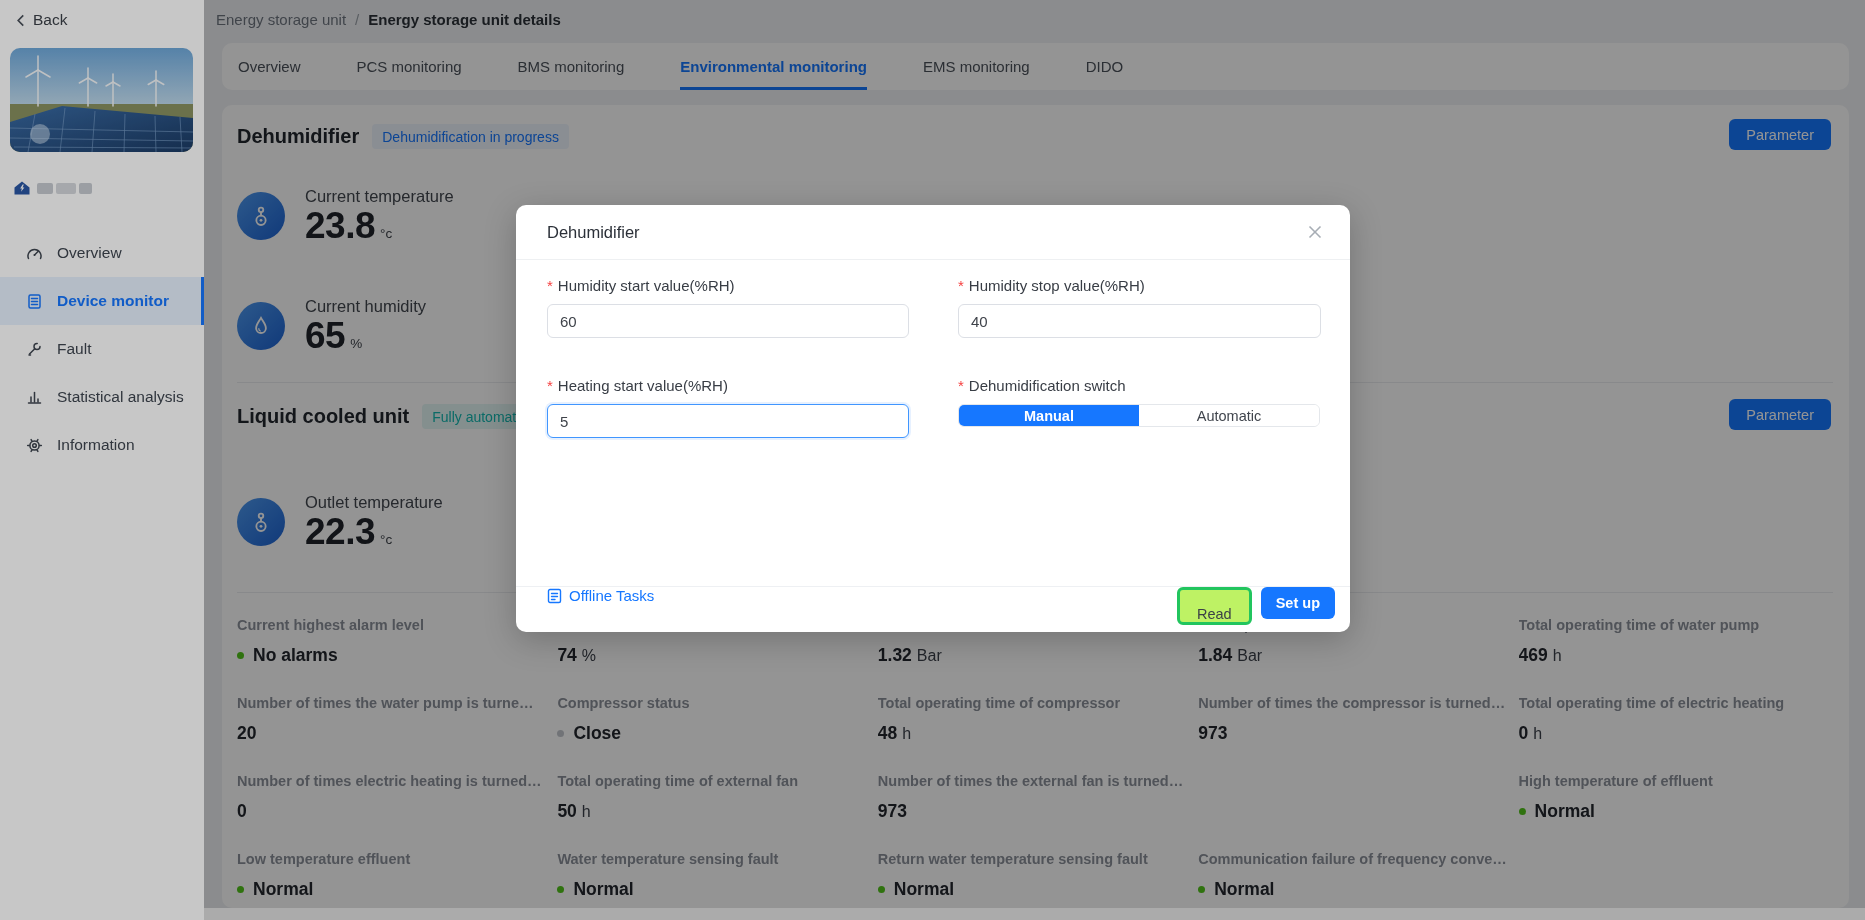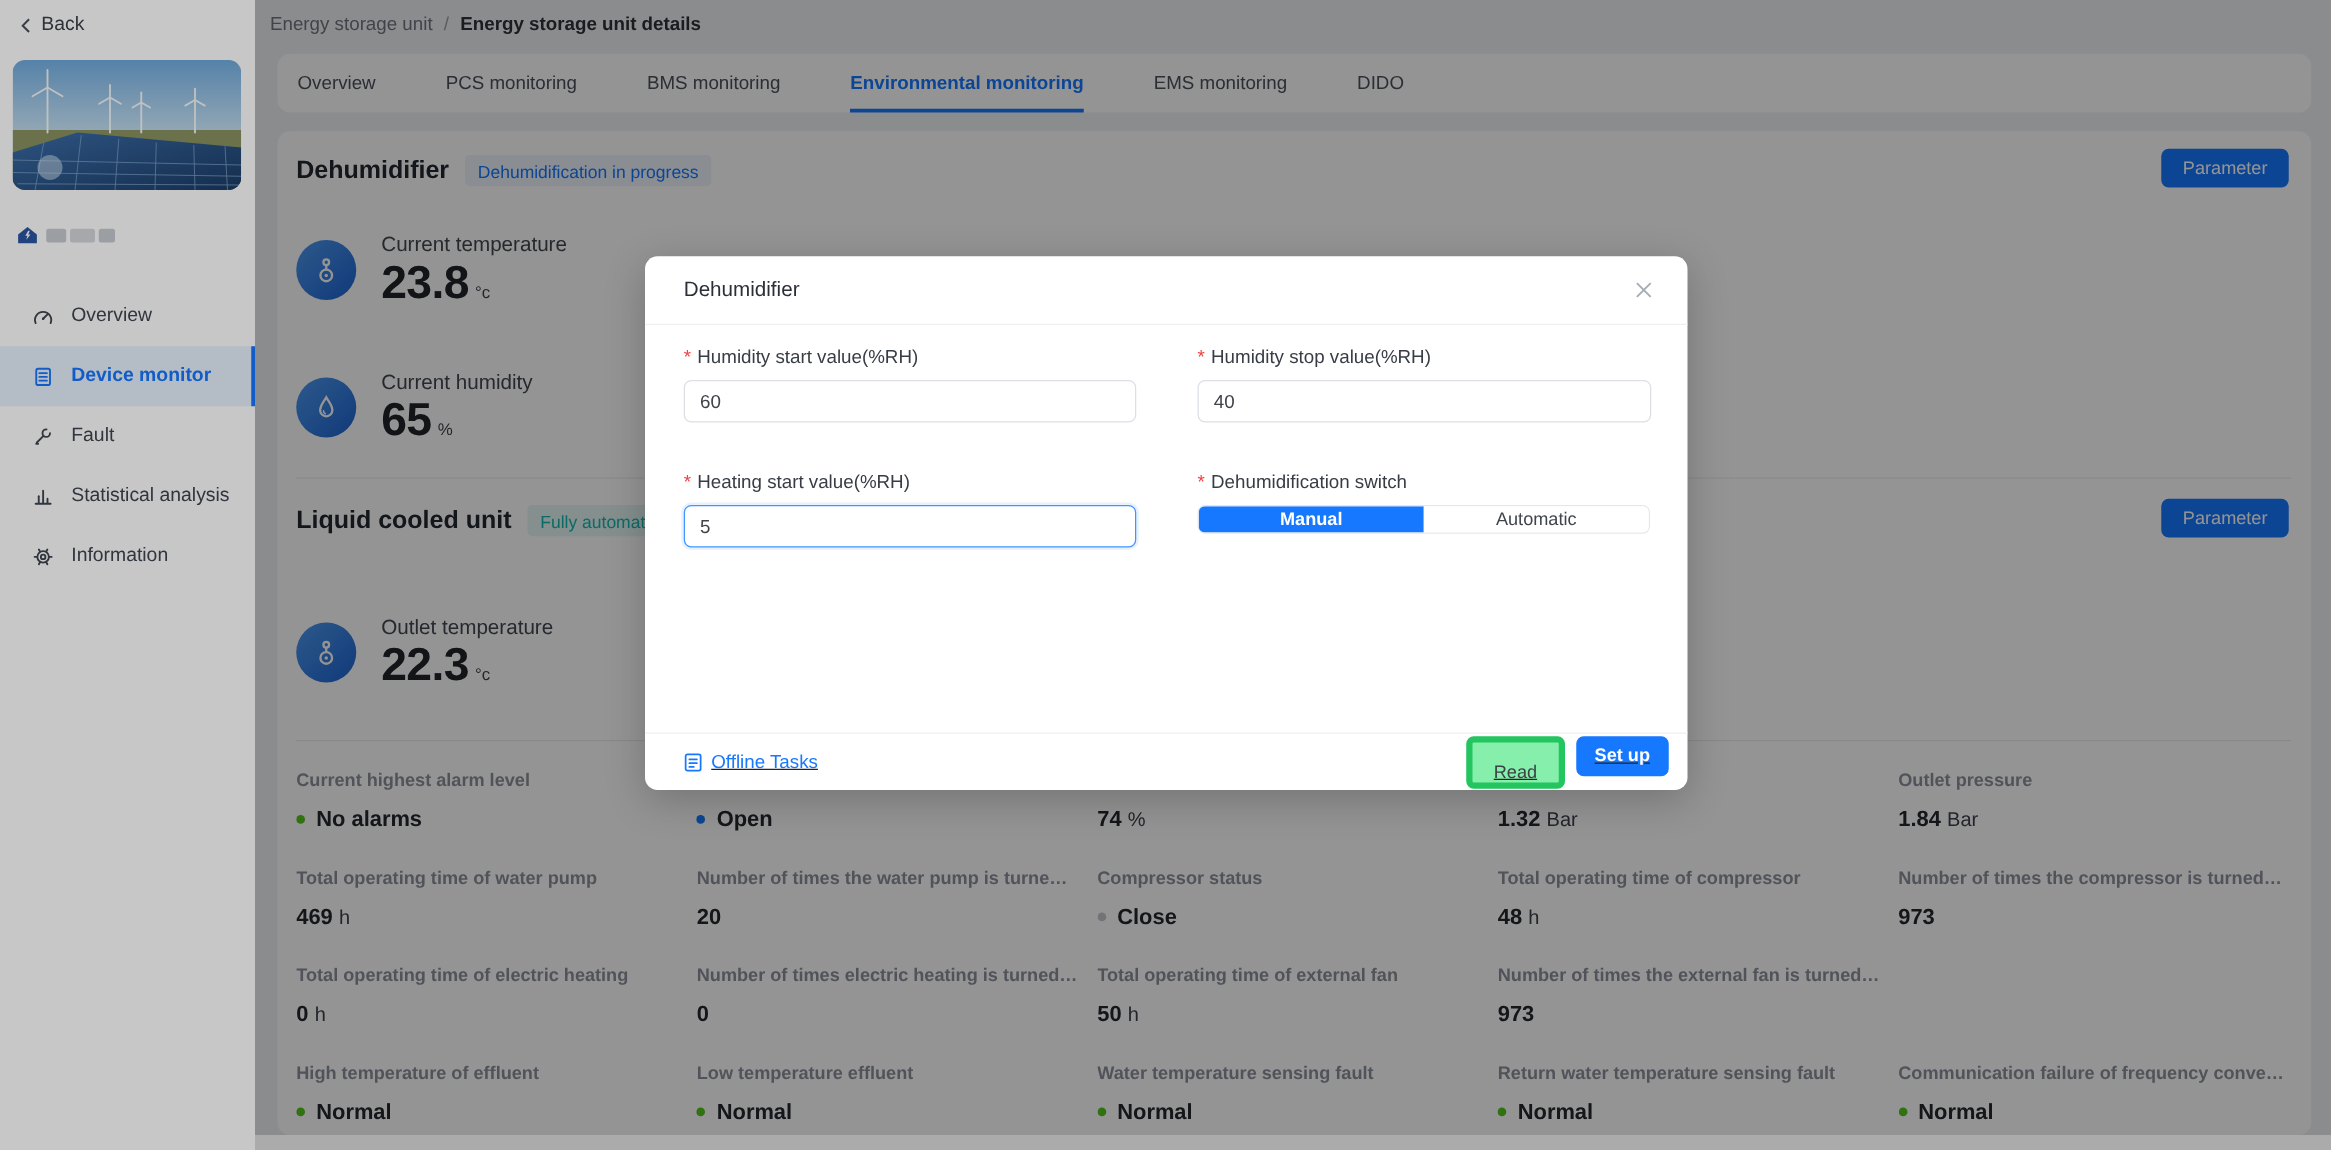--- a/index.html
+++ b/index.html
@@ -80,25 +80,25 @@
   .modal-close{width:28px; height:28px; display:flex; align-items:center; justify-content:center; background:none; border:none; cursor:pointer;}
   .modal-close svg{width:14px; height:14px; stroke:#a7adb5; stroke-width:1.6;}
   .modal-body{padding:15px 29px 0 31px; display:grid; grid-template-columns:362px 363px; column-gap:49px; row-gap:37px; align-content:start;}
   .m-field .f-label{font-size:15px; color:#383d45; height:20px; display:flex; align-items:center;}
   .m-field .req{color:var(--danger); margin-right:5px; font-size:15px;}
   .m-input{margin-top:9px; width:100%; height:34px; border:1px solid #dcdfe5; border-radius:6px; padding:0 12px; font-size:15px; color:#3f434a; font-family:inherit; outline:none; background:#fff;}
   .m-input.focused{border-color:#4096ff; box-shadow:0 0 0 2px rgba(22,119,255,0.10);}
   .segmented{margin-top:9px; width:362px; height:23px; display:flex; border:1px solid #e4e7eb; border-radius:6px; overflow:hidden;}
   .seg-opt{flex:1; display:flex; align-items:center; justify-content:center; font-size:14.5px; color:#40454d; background:#fff; cursor:pointer;}
   .seg-opt.selected{background:var(--primary); color:#fff; font-weight:700;}
-  .modal-foot{position:absolute; left:0; right:0; bottom:0; height:46px; border-top:1px solid #eef0f3; display:flex; align-items:center; justify-content:space-between; padding:0 15px 0 31px;text-decoration:underline;}
+  .modal-foot{position:absolute; left:0; right:0; bottom:0; height:46px; border-top:1px solid #eef0f3; display:flex; align-items:flex-start; justify-content:space-between; padding:0 15px 0 31px;}
   .offline-link{display:flex; align-items:center; gap:7px; color:var(--primary); font-size:15px; cursor:pointer;}
   .offline-link svg{width:15px; height:16px; stroke:var(--primary); fill:none; stroke-width:1.4; stroke-linecap:round;}
   .foot-btns{display:flex; gap:9px;}
-  .btn-default{height:32px; padding:16px 17px; background:#86efac; border:5px solid #22c55e; border-radius:6px; font-size:14.5px; color:#3c4147; font-family:inherit; cursor:pointer;}
+  .btn-default{height:32px; padding:16px 17px; background:#bef264; border:3px solid #22c55e; border-radius:6px; font-size:14.5px; color:#3c4147; font-family:inherit; cursor:pointer;}
   .btn-primary{height:32px; padding:0 15px; background:var(--primary); border:none; border-radius:6px; font-size:14.5px; color:#fff; font-weight:600; font-family:inherit; cursor:pointer;}
 </style>
 </head>
 <body>
 
 <div class="sidebar">
   <div class="back-row">
     <svg viewBox="0 0 12 16">
         <polyline points="9,2.5 3.5,8 9,13.5"></polyline>
       </svg>
@@ -317,27 +317,20 @@
       <div class="cell">
         <div class="c-label">Current highest alarm level</div>
     <div class="c-valrow">
           <span class="dot green"></span>
           <span>No alarms</span>
         </div>
       </div>
       <div class="cell">
         <div class="c-label"></div>
     <div class="c-valrow">
-          <span class="dot blue"></span>
-          <span>Open</span>
-        </div>
-      </div>
-      <div class="cell">
-        <div class="c-label"></div>
-    <div class="c-valrow">
           <span>74</span>
           <span class="c-unit">%</span>
         </div>
       </div>
       <div class="cell">
         <div class="c-label"></div>
     <div class="c-valrow">
           <span>1.32</span>
           <span class="c-unit">Bar</span>
         </div>

